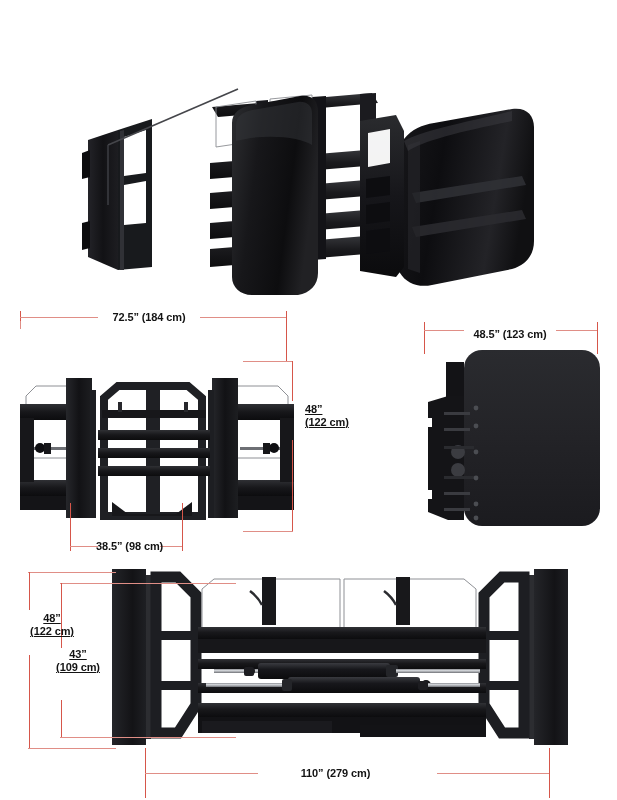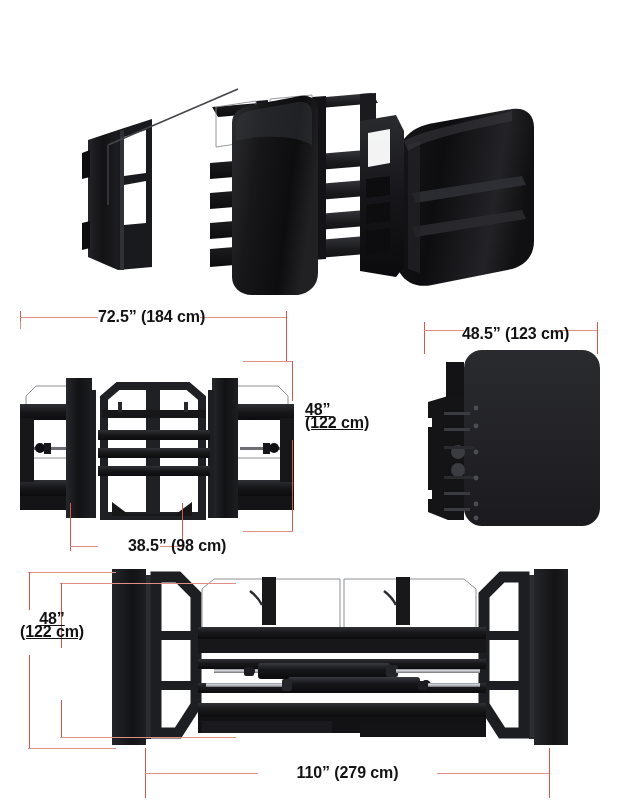--- a/index.html
+++ b/index.html
@@ -11,21 +11,21 @@
     overflow:hidden;
     -webkit-font-smoothing:antialiased;
   }
   .sheet{position:absolute;inset:0;}
 
   
   .dim-label{
     position:absolute;
     color:#131313;
     font-weight:bold;
-    font-size:16px;
+    font-size:11px;
     line-height:12.5px;
     letter-spacing:-0.1px;
     white-space:nowrap;
     text-align:center;
     z-index:6;
   }
   .dim-label.two{line-height:13px;text-decoration:underline;}
   .hline{position:absolute;height:1px;background:#e08e86;z-index:4;}
   .vline{position:absolute;width:1px;background:#e08e86;z-index:4;}
   .vline.dark{background:#d6564a;}
@@ -234,21 +234,21 @@
   <div class="hline" style="left:243px;top:361px;width:50px;"></div>
   <div class="hline" style="left:243px;top:531px;width:50px;"></div>
   <div class="vline dark" style="left:292px;top:361px;height:40px;"></div>
   <div class="vline dark" style="left:292px;top:440px;height:91px;"></div>
   <div class="dim-label two" style="left:305px;top:403px;width:64px;text-align:left;"><span>48”</span><br><span>(122 cm)</span></div>
 
   <div class="vline dark" style="left:70px;top:503px;height:48px;"></div>
   <div class="vline dark" style="left:182px;top:503px;height:48px;"></div>
   <div class="hline" style="left:70px;top:546px;width:28px;"></div>
   <div class="hline" style="left:160px;top:546px;width:22px;"></div>
-  <div class="dim-label" style="left:96px;top:540px;width:66px;margin-left:32px;">38.5” (98 cm)</div>
+  <div class="dim-label" style="left:96px;top:540px;width:66px;">38.5” (98 cm)</div>
 
   <div id="side">
     <svg width="190" height="200" viewBox="0 0 190 200">
       <defs>
         <linearGradient id="sPlate" x1="0" y1="0" x2="0" y2="1">
           <stop offset="0" stop-color="#2a2b2f"></stop>
           <stop offset="0.5" stop-color="#232327"></stop>
           <stop offset="1" stop-color="#1b1b1f"></stop>
         </linearGradient>
       </defs>
@@ -373,20 +373,21 @@
   <div class="hline" style="left:28px;top:572px;width:88px;"></div>
   <div class="hline" style="left:28px;top:748px;width:88px;"></div>
   <div class="vline dark" style="left:29px;top:572px;height:38px;"></div>
   <div class="vline dark" style="left:29px;top:655px;height:93px;"></div>
   <div class="dim-label two" style="left:12px;top:612px;width:80px;"><span>48”</span><br><span>(122 cm)</span></div>
 
   <div class="hline" style="left:60px;top:583px;width:176px;"></div>
   <div class="hline" style="left:60px;top:737px;width:176px;"></div>
   <div class="vline dark" style="left:61px;top:583px;height:65px;"></div>
   <div class="vline dark" style="left:61px;top:700px;height:37px;"></div>
+  <div class="dim-label two" style="left:38px;top:648px;width:80px;"><span>43”</span><br><span>(109 cm)</span></div>
 
   <div class="vline dark" style="left:145px;top:748px;height:50px;"></div>
   <div class="vline dark" style="left:549px;top:748px;height:50px;"></div>
   <div class="hline" style="left:145px;top:773px;width:113px;"></div>
   <div class="hline" style="left:437px;top:773px;width:112px;"></div>
-  <div class="dim-label" style="left:258px;top:767px;width:179px;">110” (279 cm)</div>
+  <div class="dim-label" style="left:246px;top:767px;width:179px;">110” (279 cm)</div>
 
 </div>
 
 </body></html>

